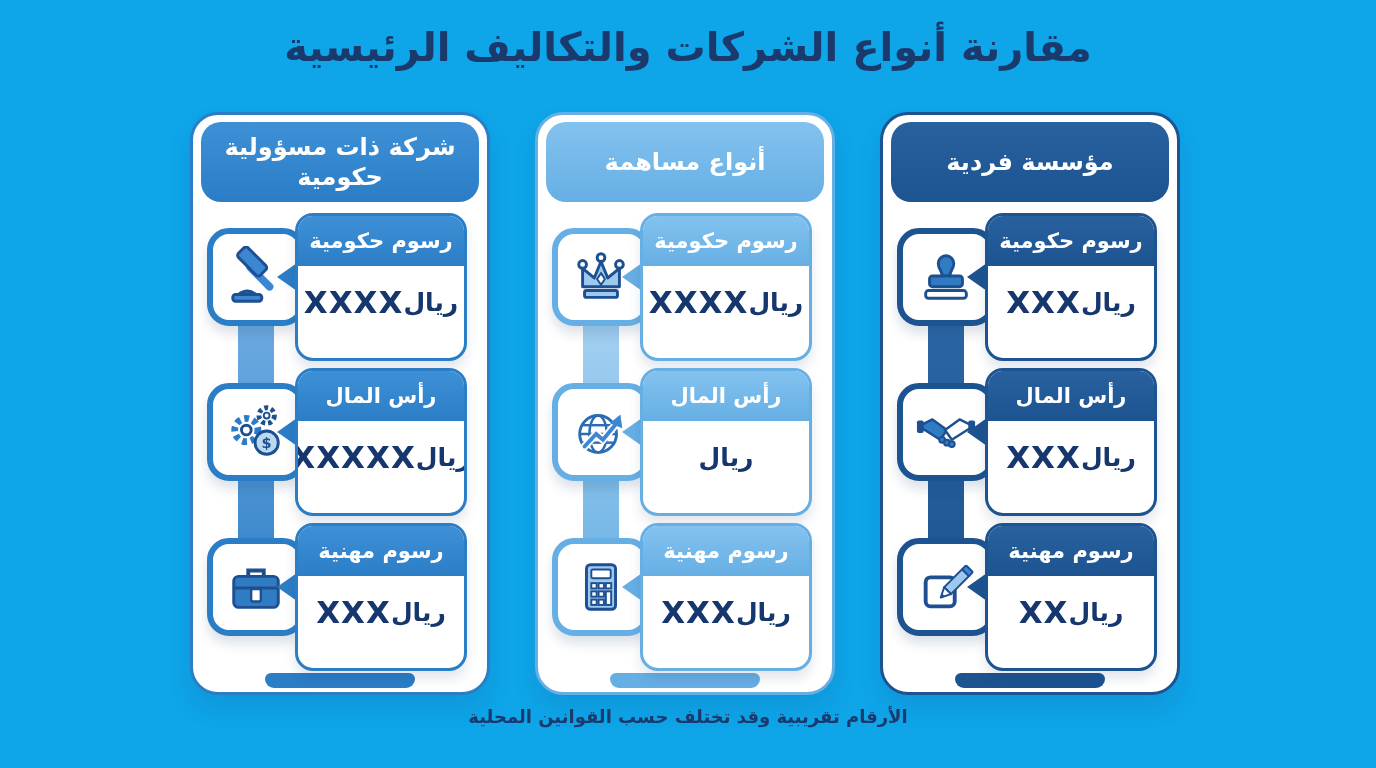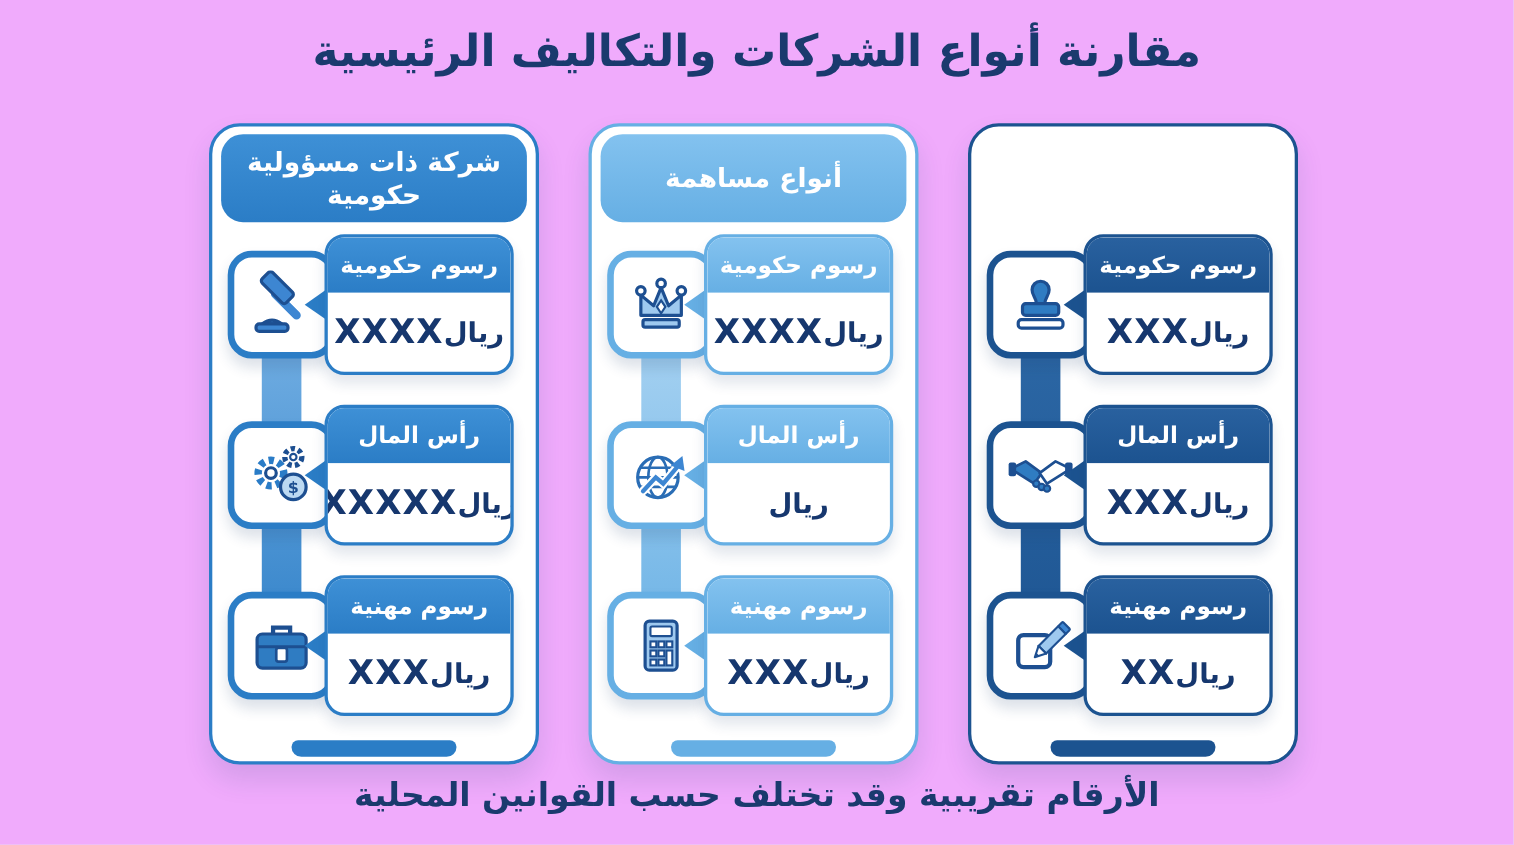--- a/index.html
+++ b/index.html
@@ -1,28 +1,28 @@
 <!DOCTYPE html>
 <html><head>
 <meta charset="utf-8">
 <style>
   * { margin:0; padding:0; box-sizing:border-box; }
   body { background:#e9e9e9; font-family:"DejaVu Sans", sans-serif; }
   .canvas {
     position:relative; width:1376px; height:768px;
-    background:#f0abfc; overflow:hidden;
+    background:#0ea5e9; overflow:hidden;
   }
   .title {
     position:absolute; top:24px; left:0; right:0;
     text-align:center; font-size:40px; font-weight:bold;
     color:#1a3a6e; letter-spacing:-0.5px;
   }
   .footer-note {
     position:absolute; top:706px; left:0; right:0;
-    text-align:center; font-size:30px; font-weight:bold; color:#1a3a6e;
+    text-align:center; font-size:18px; font-weight:bold; color:#1a3a6e;
   }
   .column {
     position:absolute; top:112px; width:300px; height:583px;
     background:#ffffff; border:3px solid var(--accent);
     border-radius:28px; box-shadow:0 14px 24px rgba(25,60,110,.13);
   }
   .col-llc { left:190px; }
   .col-jsc { left:535px; }
   .col-sole { left:880px; }
   .col-header {
@@ -41,21 +41,21 @@
   .row { position:absolute; left:0; right:0; height:128px; }
   .row-0 { top:98px; } .row-1 { top:253px; } .row-2 { top:408px; }
   .icon-box {
     position:absolute; left:14px; top:15px; width:98px; height:98px;
     background:#ffffff; border:6px solid var(--accent); border-radius:22px;
     display:flex; align-items:center; justify-content:center;
     box-shadow:0 8px 12px rgba(25,60,110,.15); z-index:2;
   }
   .icon-box svg { width:62px; height:62px; }
   .bubble {
-    position:absolute; left:102px; right:20px; top:0; height:128px;
+    position:absolute; left:102px; right:20px; top:0; height:148px;
     background:#ffffff; border:3px solid var(--accent); border-radius:18px;
     overflow:hidden; z-index:3;
     box-shadow:0 8px 12px rgba(25,60,110,.12);
   }
   .bubble-arrow {
     position:absolute; left:84px; top:50px; width:0; height:0; z-index:3;
     border-top:14px solid transparent; border-bottom:14px solid transparent;
     border-right:20px solid var(--accent);
   }
   .bubble-banner {
@@ -220,20 +220,21 @@
           <div class="value">XXX</div>
           <div class="unit" dir="rtl">ريال</div>
         </div>
       </div>
     </div>
 
     <div class="bottom-bar"></div>
   </section>
 
   <section class="column col-sole" style="--accent: #1c5390; --accent-top: #29619f; --conn: #2e6aa8;">
+    <header class="col-header" dir="rtl">مؤسسة فردية</header>
     <div class="connector"></div>
 
     <div class="row row-0">
       <div class="icon-box">
         <svg viewBox="0 0 64 64" aria-hidden="true">
           <path d="M24 18 a8 8 0 0 1 16 0 c0 6 -4 7 -4 13 h-8 c0 -6 -4 -7 -4 -13 z" fill="#2f7cc2" stroke="#1d4f91" stroke-width="3" stroke-linejoin="round"></path>
           <rect x="15" y="31" width="34" height="11" rx="3" fill="#2f7cc2" stroke="#1d4f91" stroke-width="3"></rect>
           <rect x="11" y="46" width="42" height="8" rx="3" fill="#ffffff" stroke="#1d4f91" stroke-width="3"></rect>
         </svg>
       </div>

